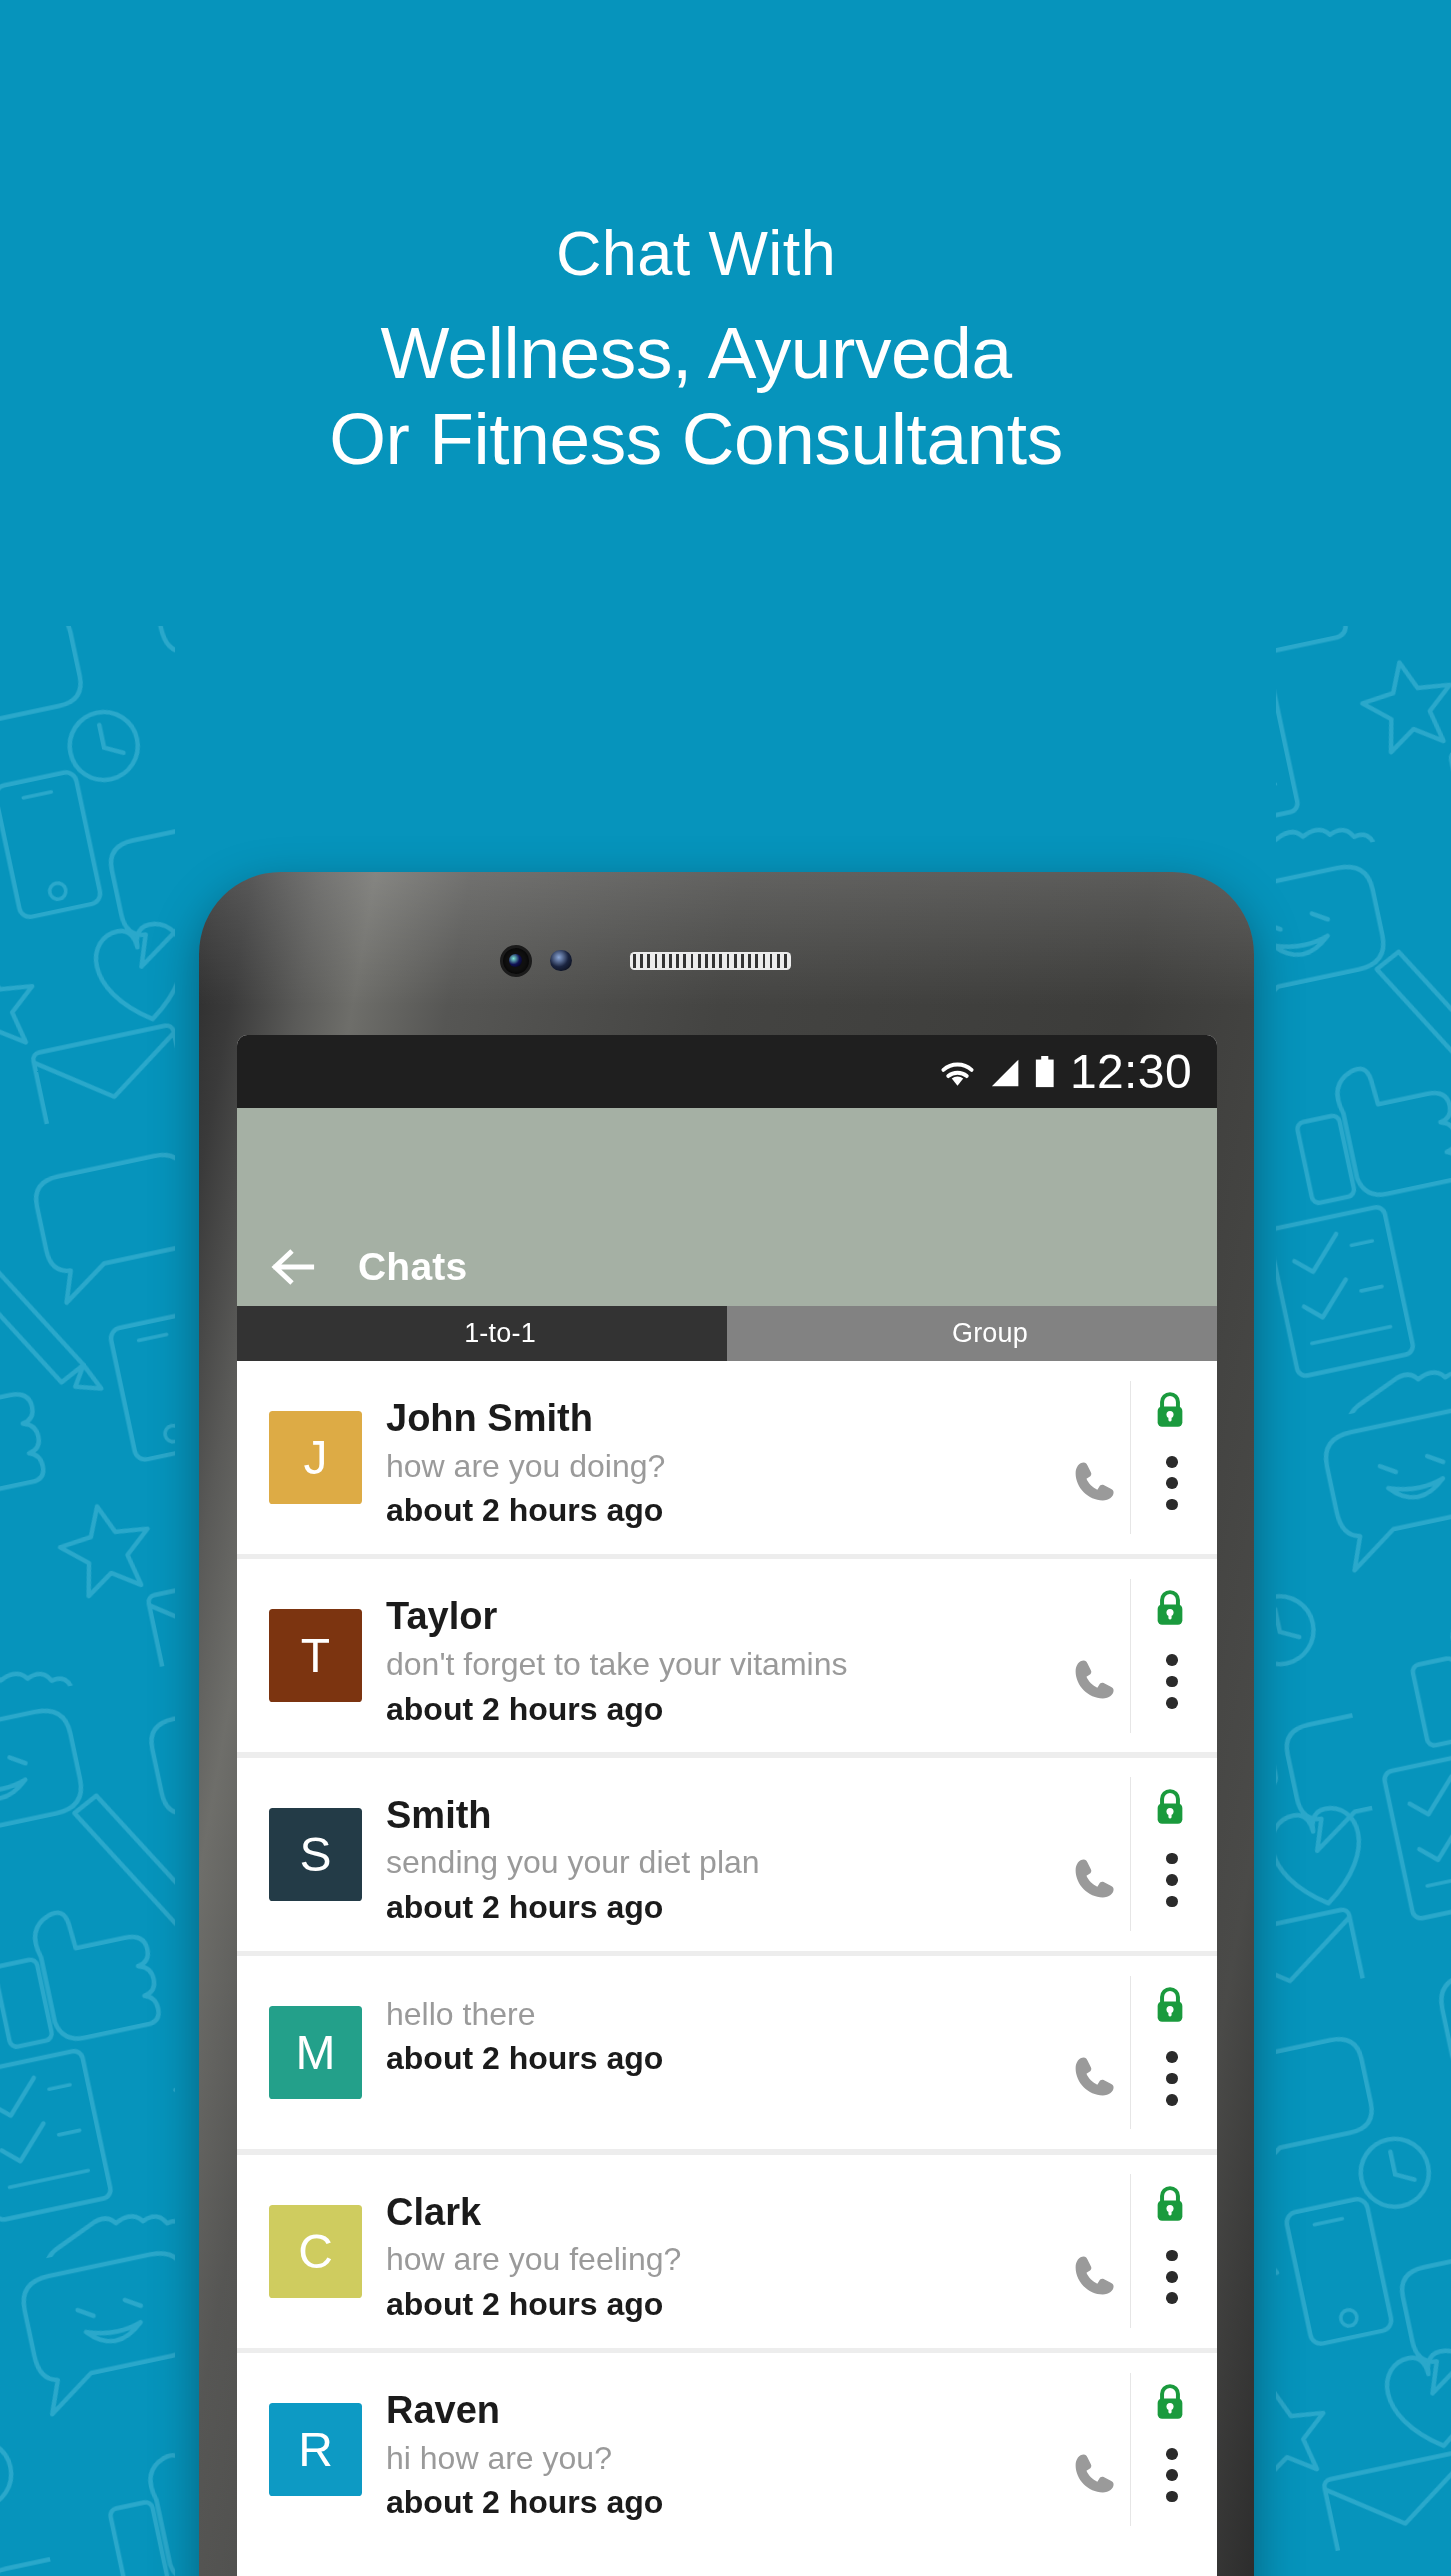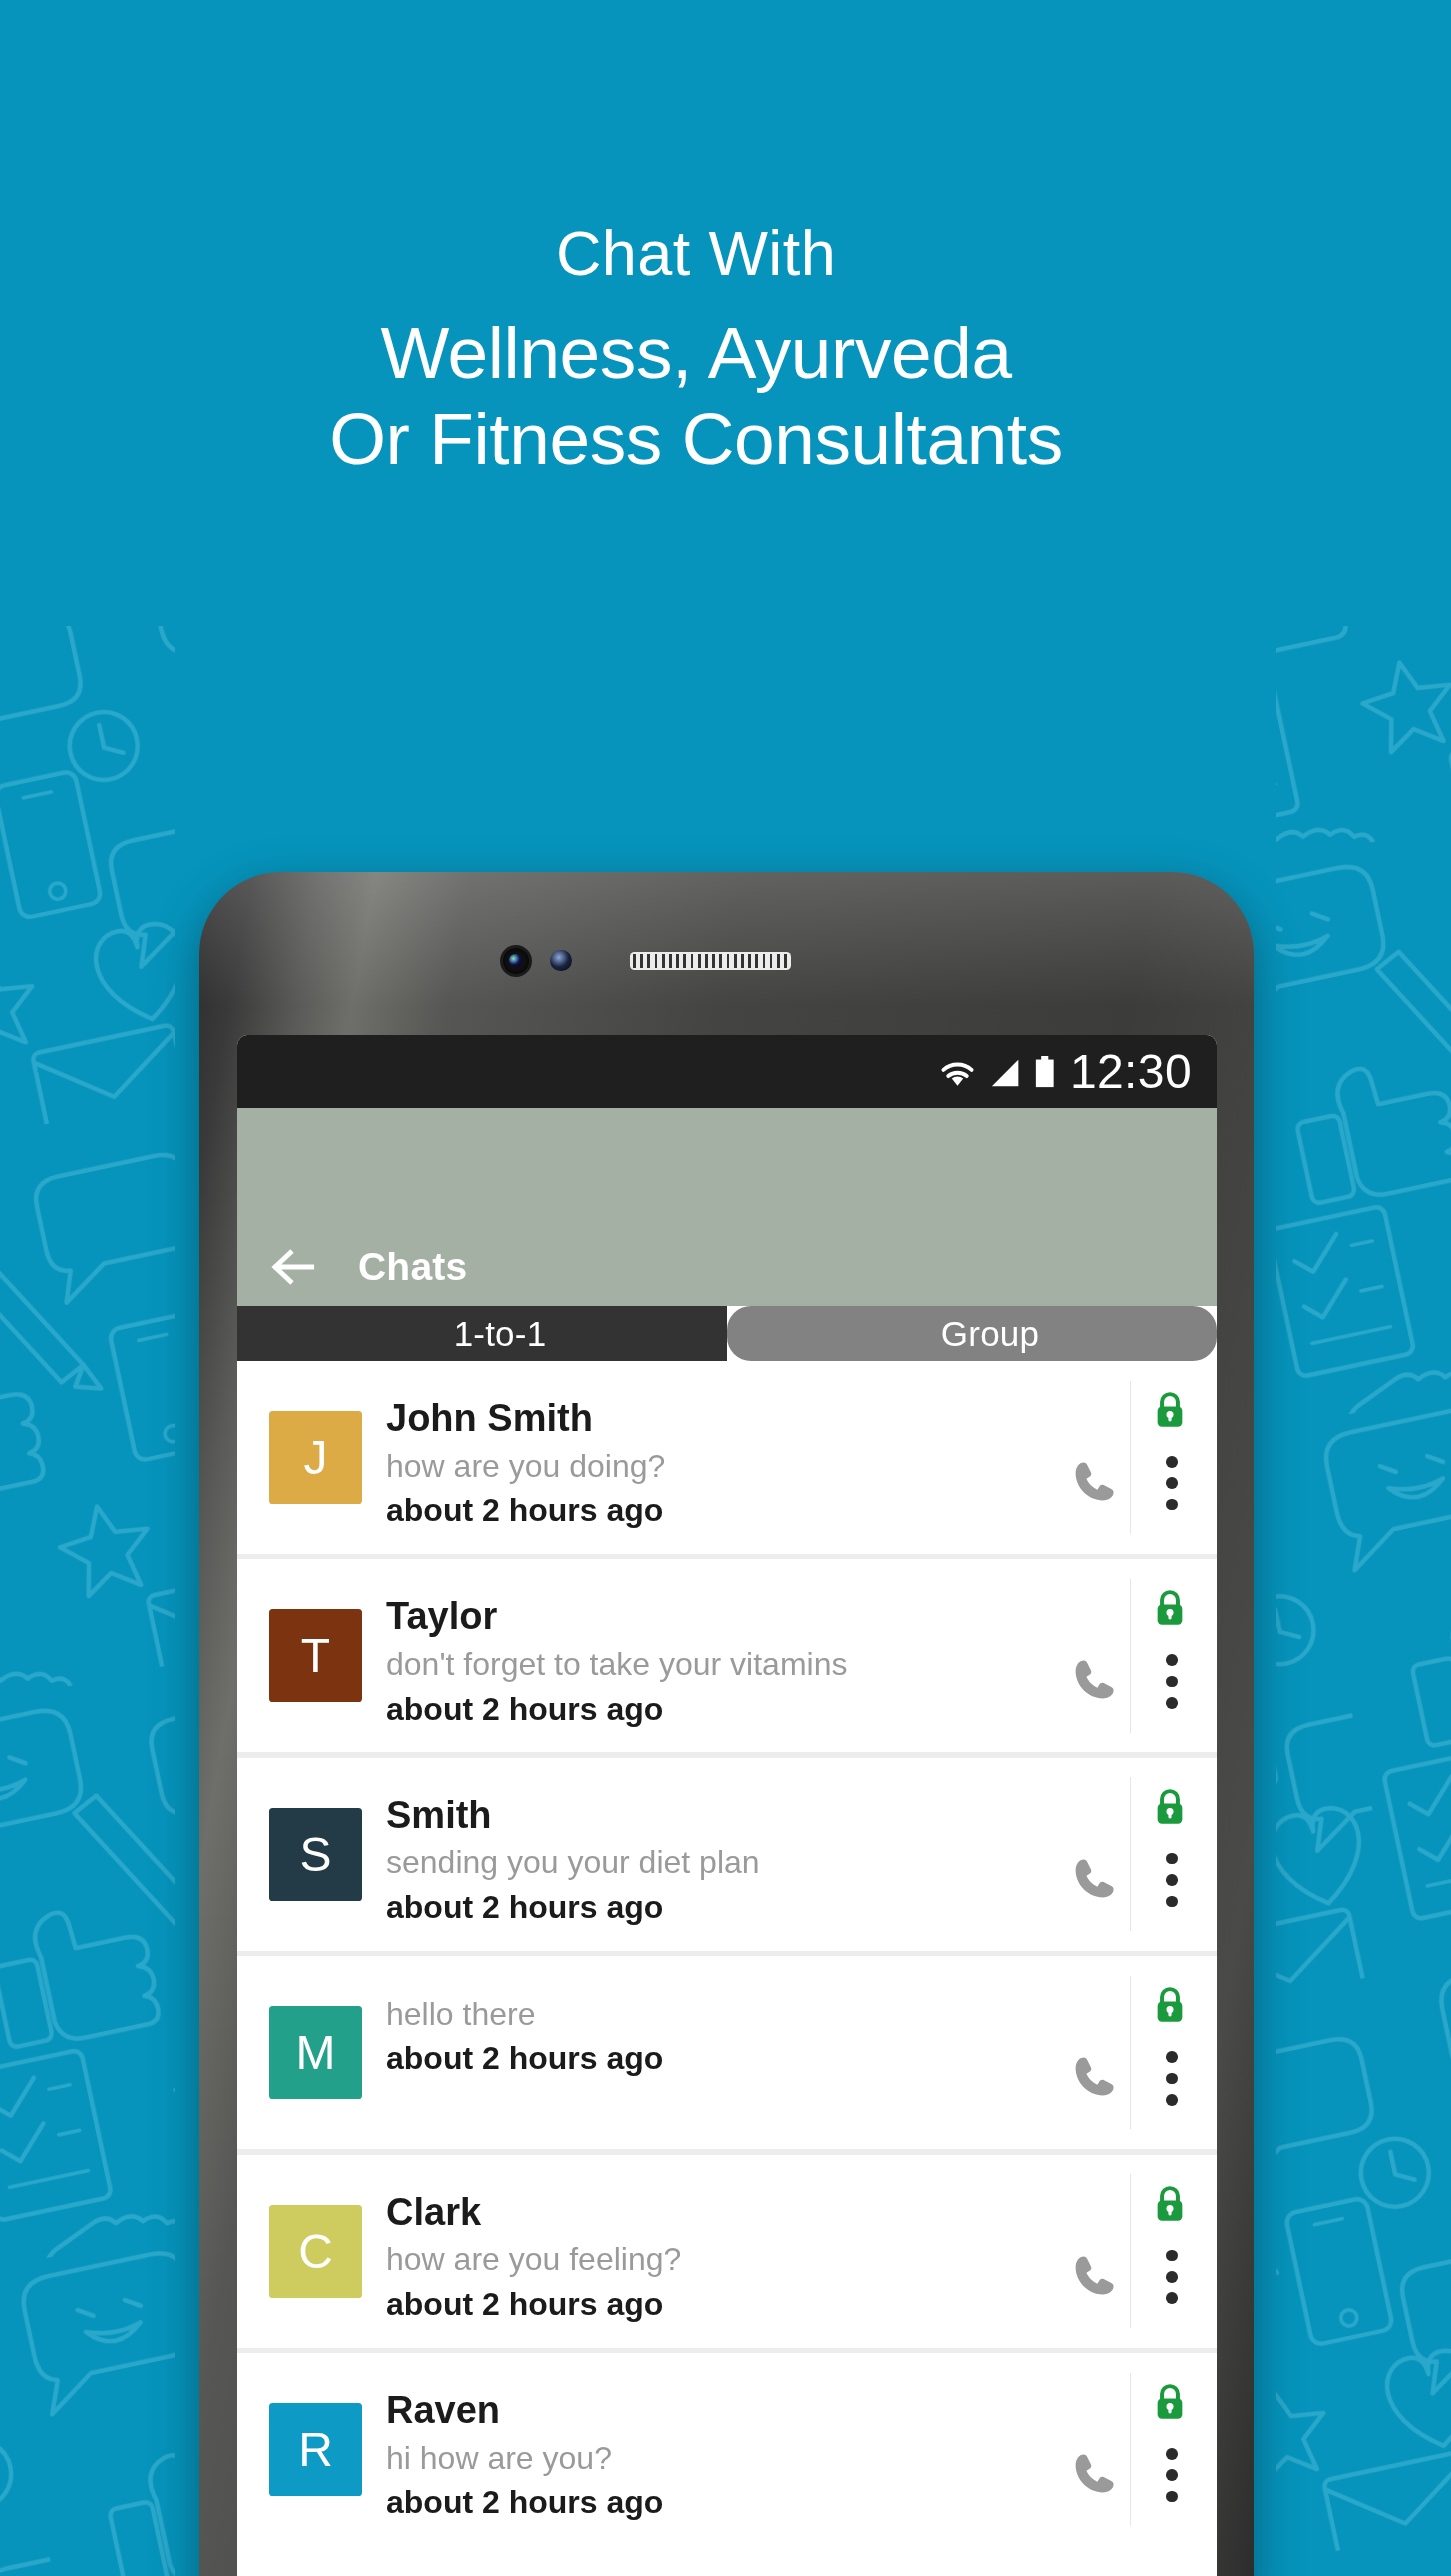--- a/index.html
+++ b/index.html
@@ -142,24 +142,24 @@
     padding-left:30px;
   }
   .back-arrow{ width:50px; height:50px; flex:0 0 auto; }
   .app-title{ color:#fff; font-size:39px; font-weight:700; letter-spacing:0.2px; }
 
   
   .tabs{ display:flex; height:55px; }
   .tab{
     flex:1 1 50%;
     display:flex; align-items:center; justify-content:center;
-    font-size:35px; color:#ffffff; letter-spacing:0.2px;padding-left:36px;
+    font-size:27px; color:#ffffff; letter-spacing:0.2px;padding-left:36px;
   }
   .tab.active{ background:#333333; }
-  .tab.inactive{ background:#828282;border-radius:24px; }
+  .tab.inactive{ background:#828282; }
 
   
   .chat-list{ background:#ededed; }
   .chat-row{
     background:#ffffff;
     display:flex; align-items:stretch;
     height:193px;
     margin-bottom:5.4px;
     position:relative;
   }

